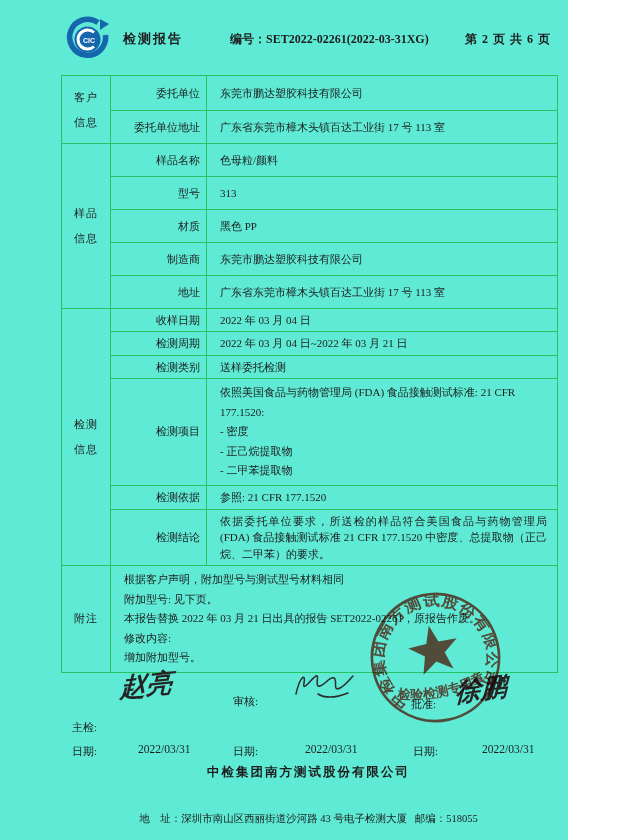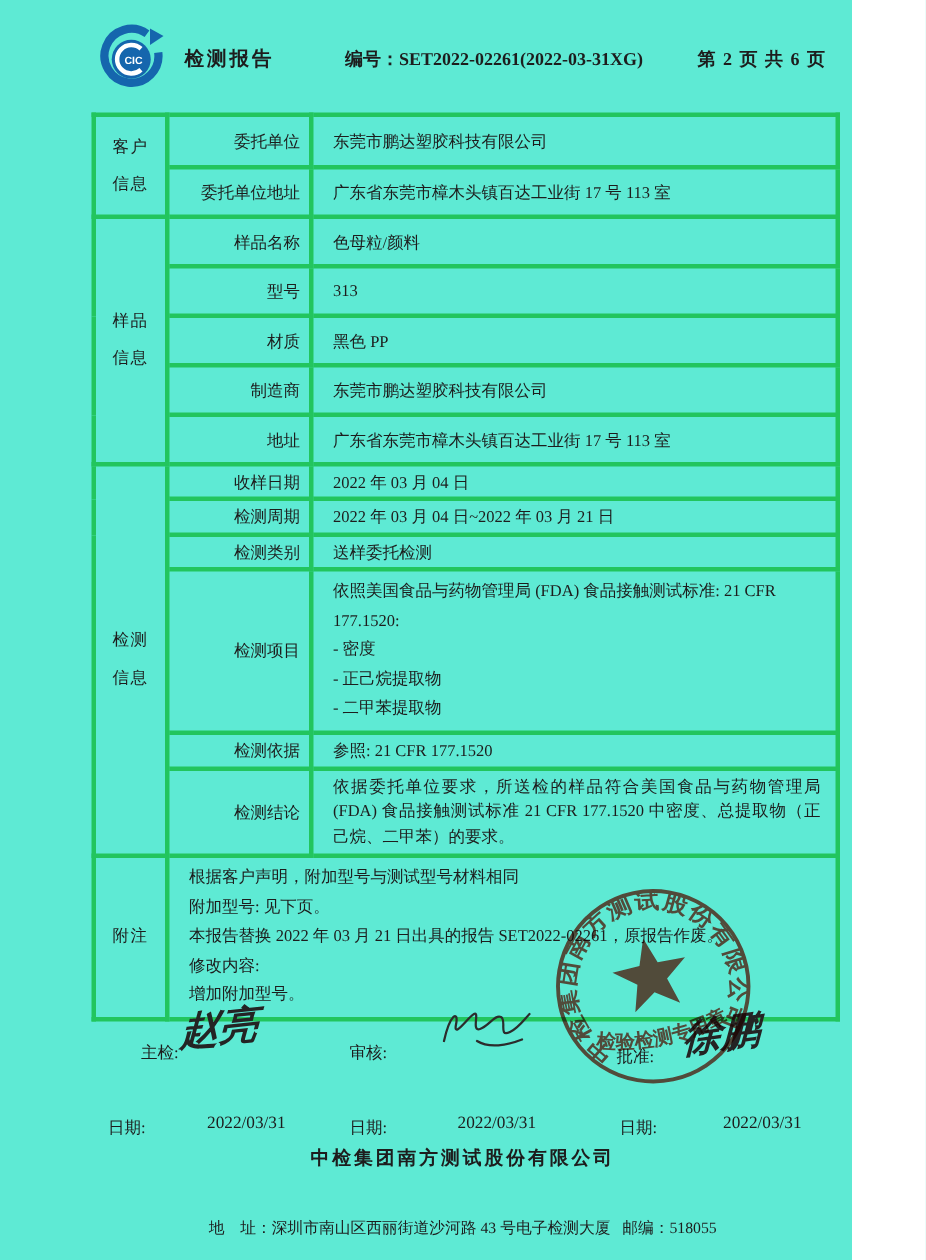--- a/index.html
+++ b/index.html
@@ -10,21 +10,21 @@
   
   .logo{position:absolute;left:62px;top:15px;}
   .hdr-title{position:absolute;left:123px;top:30px;font-size:13px;font-weight:bold;letter-spacing:2px;}
   .hdr-no{position:absolute;left:230px;top:31px;font-size:12px;font-weight:bold;text-align:center;}
   .hdr-page{position:absolute;left:465px;top:31px;font-size:12px;font-weight:bold;letter-spacing:1px;}
   
   table.tbl{
     position:absolute;left:61px;top:75px;width:496px;
     border-collapse:collapse;table-layout:fixed;
   }
-  .tbl td{border:3px solid #22c55e;font-size:11px;vertical-align:middle;overflow:hidden;}
+  .tbl td{border:1px solid #22c55e;font-size:11px;vertical-align:middle;overflow:hidden;}
   .tbl td.sec{text-align:center;white-space:pre-line;line-height:25px;letter-spacing:1px;padding:0;}
   .tbl td.f{padding:2px 6px 2px 12px;text-align:right;}
   .tbl td.v{padding:2px 10px 2px 13px;}
   .tbl td.multi{vertical-align:middle;line-height:19.5px;padding-top:4px;padding-bottom:4px;}
   .tbl td.wrap{line-height:16.5px;text-align:justify;padding-top:3px;padding-bottom:3px;}
   tr.r35{height:35px}tr.r33{height:33px}tr.r23{height:23px}tr.r24{height:24px}
   tr.r97{height:97px}tr.r50{height:50px}tr.r96{height:96px}
   
   .stamp{
     position:absolute;left:368px;top:590px;width:135px;height:135px;
@@ -146,21 +146,21 @@
           <div>附加型号: 见下页。</div>
           <div>本报告替换 2022 年 03 月 21 日出具的报告 SET2022-02261，原报告作废。</div>
           <div>修改内容:</div>
           <div>增加附加型号。</div>
         </td>
       </tr>
     </tbody>
   </table>
 
   <div class="signoff">
-    <span class="lbl" style="left:72px;top:694px;margin-left:22px;">主检:</span>
+    <span class="lbl" style="left:72px;top:720px;">主检:</span>
     <span class="autograph" style="left:120px;top:668px;">赵亮</span>
 
     <span class="lbl" style="left:233px;top:694px;">审核:</span>
     <svg class="scribble" style="left:288px;top:668px;" width="70" height="38" viewBox="0 0 70 38">
       <path d="M8,26 C12,8 18,5 16,15 C14,25 24,10 28,8 C32,6 26,20 32,18 C38,16 42,8 46,10 C50,12 44,24 52,20 C58,17 62,11 65,8 M30,26 C38,31 50,29 60,25" stroke="#2c2c2c" stroke-width="1.5" fill="none" stroke-linecap="round"></path>
     </svg>
 
     <span class="lbl" style="left:411px;top:697px;">批准:</span>
     <span class="autograph" style="left:455px;top:672px;transform:rotate(-8deg) skewX(-10deg);">徐鹏</span>
 

